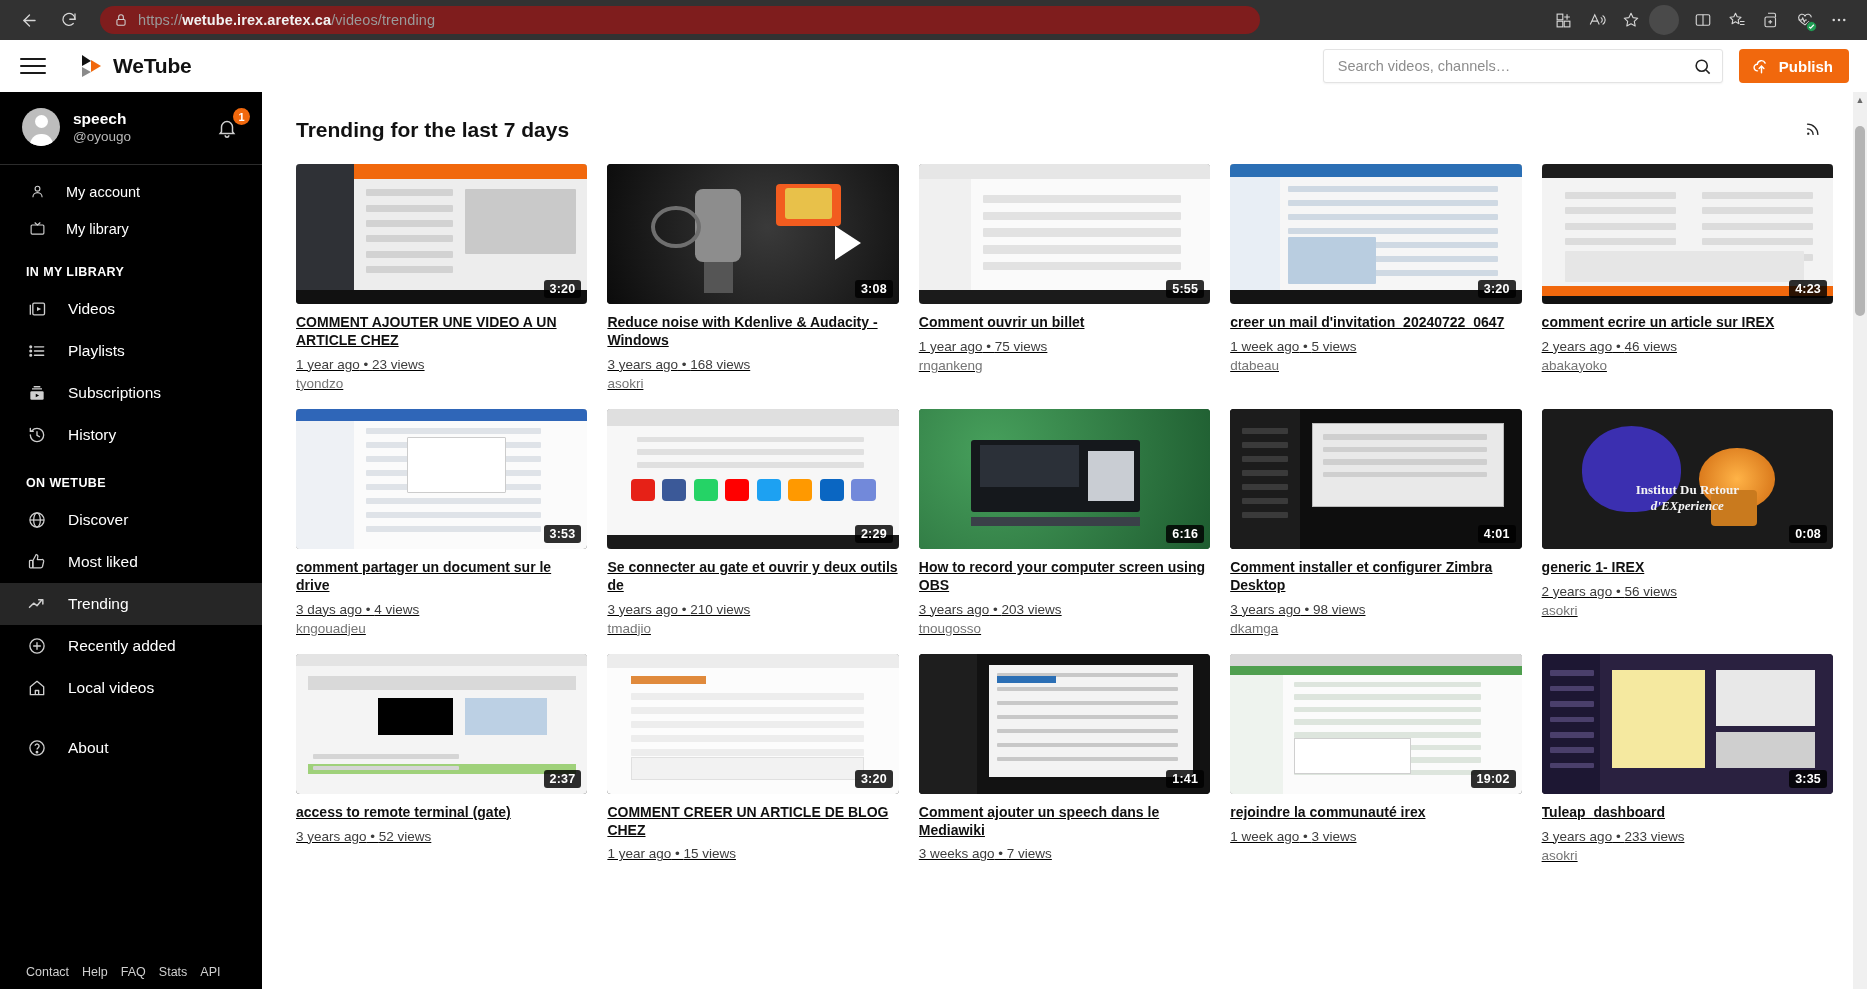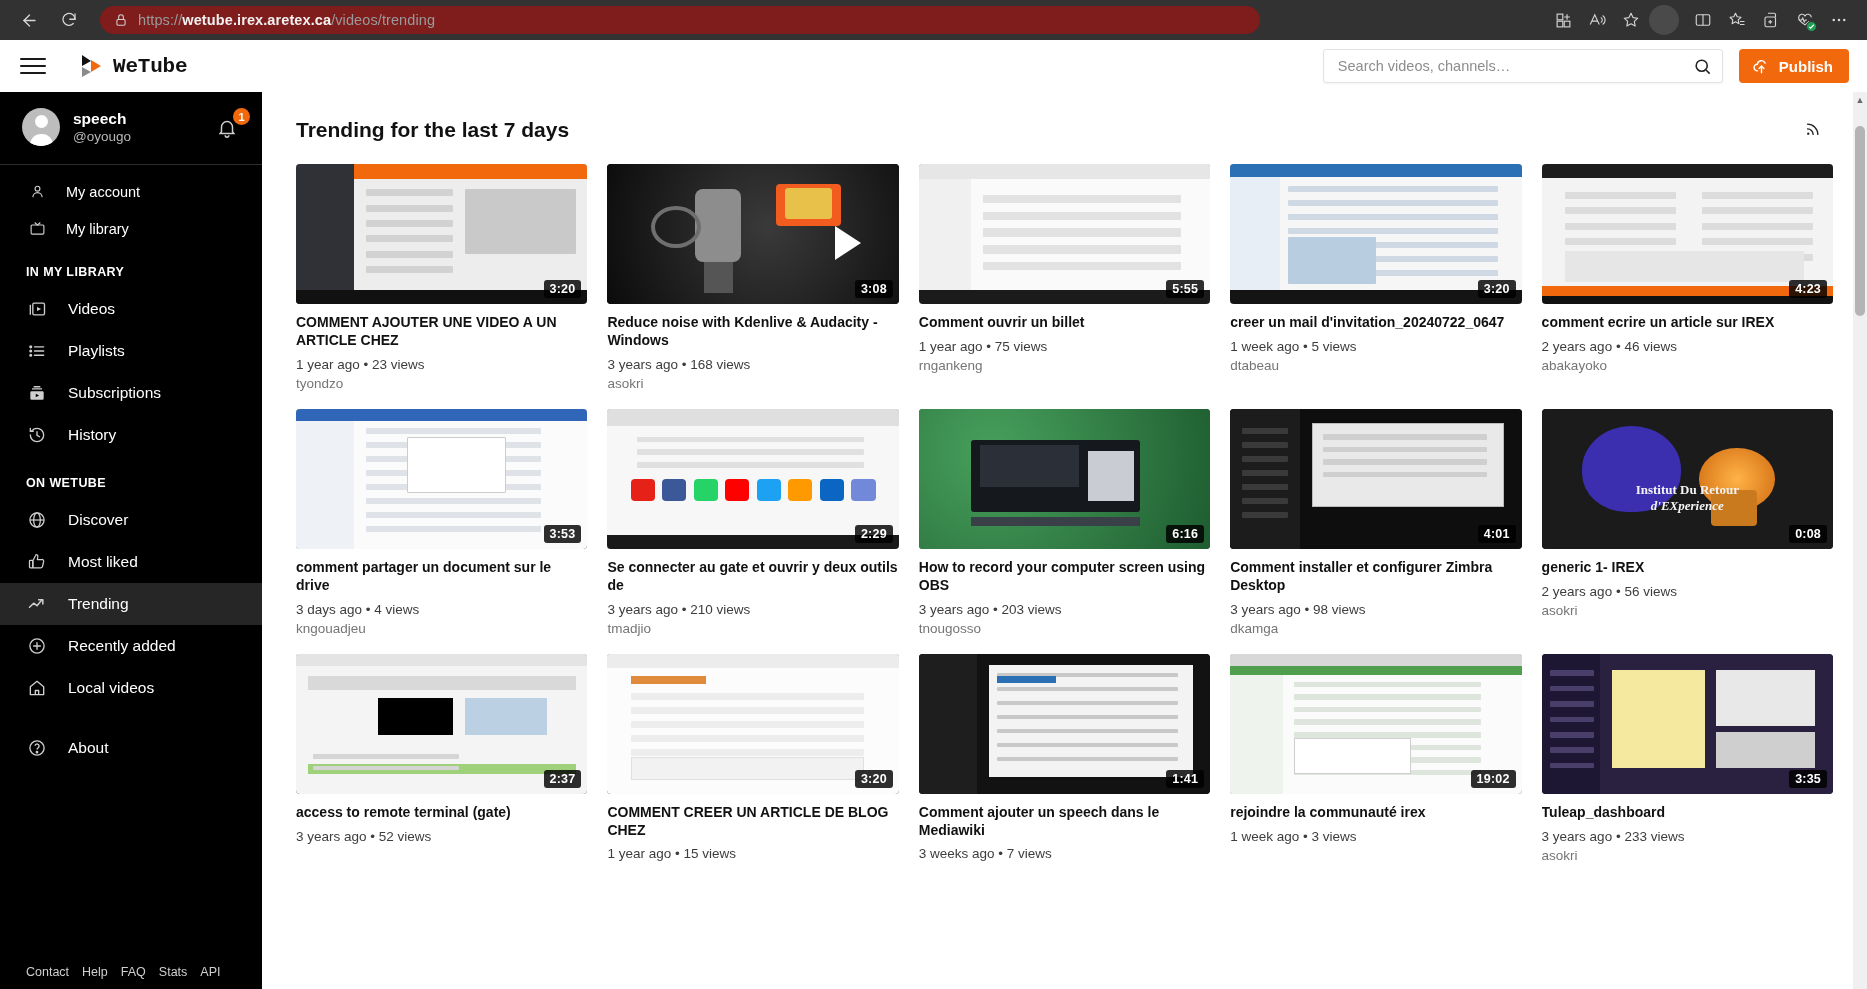--- a/index.html
+++ b/index.html
@@ -58,21 +58,21 @@
   }
   .app-header {
     height: 52px; background: #fff; display: flex; align-items: center;
     padding: 0 18px; gap: 16px; flex: none; position: relative; z-index: 5;
   }
   .hamburger { width: 30px; height: 30px; display:flex; flex-direction:column;
     justify-content:center; gap:5px; padding: 0 2px; }
   .hamburger span { display:block; height:2px; background:#1a1a1a; border-radius:1px; }
   .logo { display: flex; align-items: center; gap: 9px; margin-left: 14px; }
   .logo-mark { width: 26px; height: 26px; position: relative; }
-  .logo-text { font-size: 21px; font-weight: 700; color: #111; letter-spacing: -.2px; font-family: Liberation Mono, monospace; }
+  .logo-text { font-size: 21px; font-weight: 700; color: #111; letter-spacing: -.2px; }
 
   .search-wrap { margin-left: auto; display: flex; align-items: center; gap: 16px; }
   .search-box {
     width: 400px; height: 34px; background: #fff;
     border: 1px solid #e3e3e3; border-radius: 3px;
     display: flex; align-items: center; padding: 0 10px 0 14px;
     box-shadow: 0 1px 2px rgba(0,0,0,.05);
   }
   .search-box input {
     flex: 1; border: none; outline: none; font-size: 14.5px;
@@ -149,21 +149,21 @@
     display: flex; align-items: center; margin-bottom: 22px;
     padding-right: 10px;
   }
   .main-title { font-size: 21px; font-weight: 700; color: #111; }
   .rss { margin-left: auto; color: #222; }
 
   .grid {
     display: grid; grid-template-columns: repeat(5, 1fr);
     column-gap: 20px; row-gap: 18px;
   }
-  .card { cursor: pointer; }
+  .card { cursor: pointer; text-decoration: underline; }
   .thumb {
     width: 100%; height: 140px; border-radius: 4px;
     position: relative; overflow: hidden; background: #1d1d1d;
   }
   .thumb .inner { position: absolute; inset: 0; }
   .duration {
     position: absolute; right: 6px; bottom: 6px;
     background: rgba(0,0,0,.82); color: #fff;
     font-size: 12.5px; font-weight: 700;
     padding: 2px 6px; border-radius: 3px; letter-spacing: .2px;

